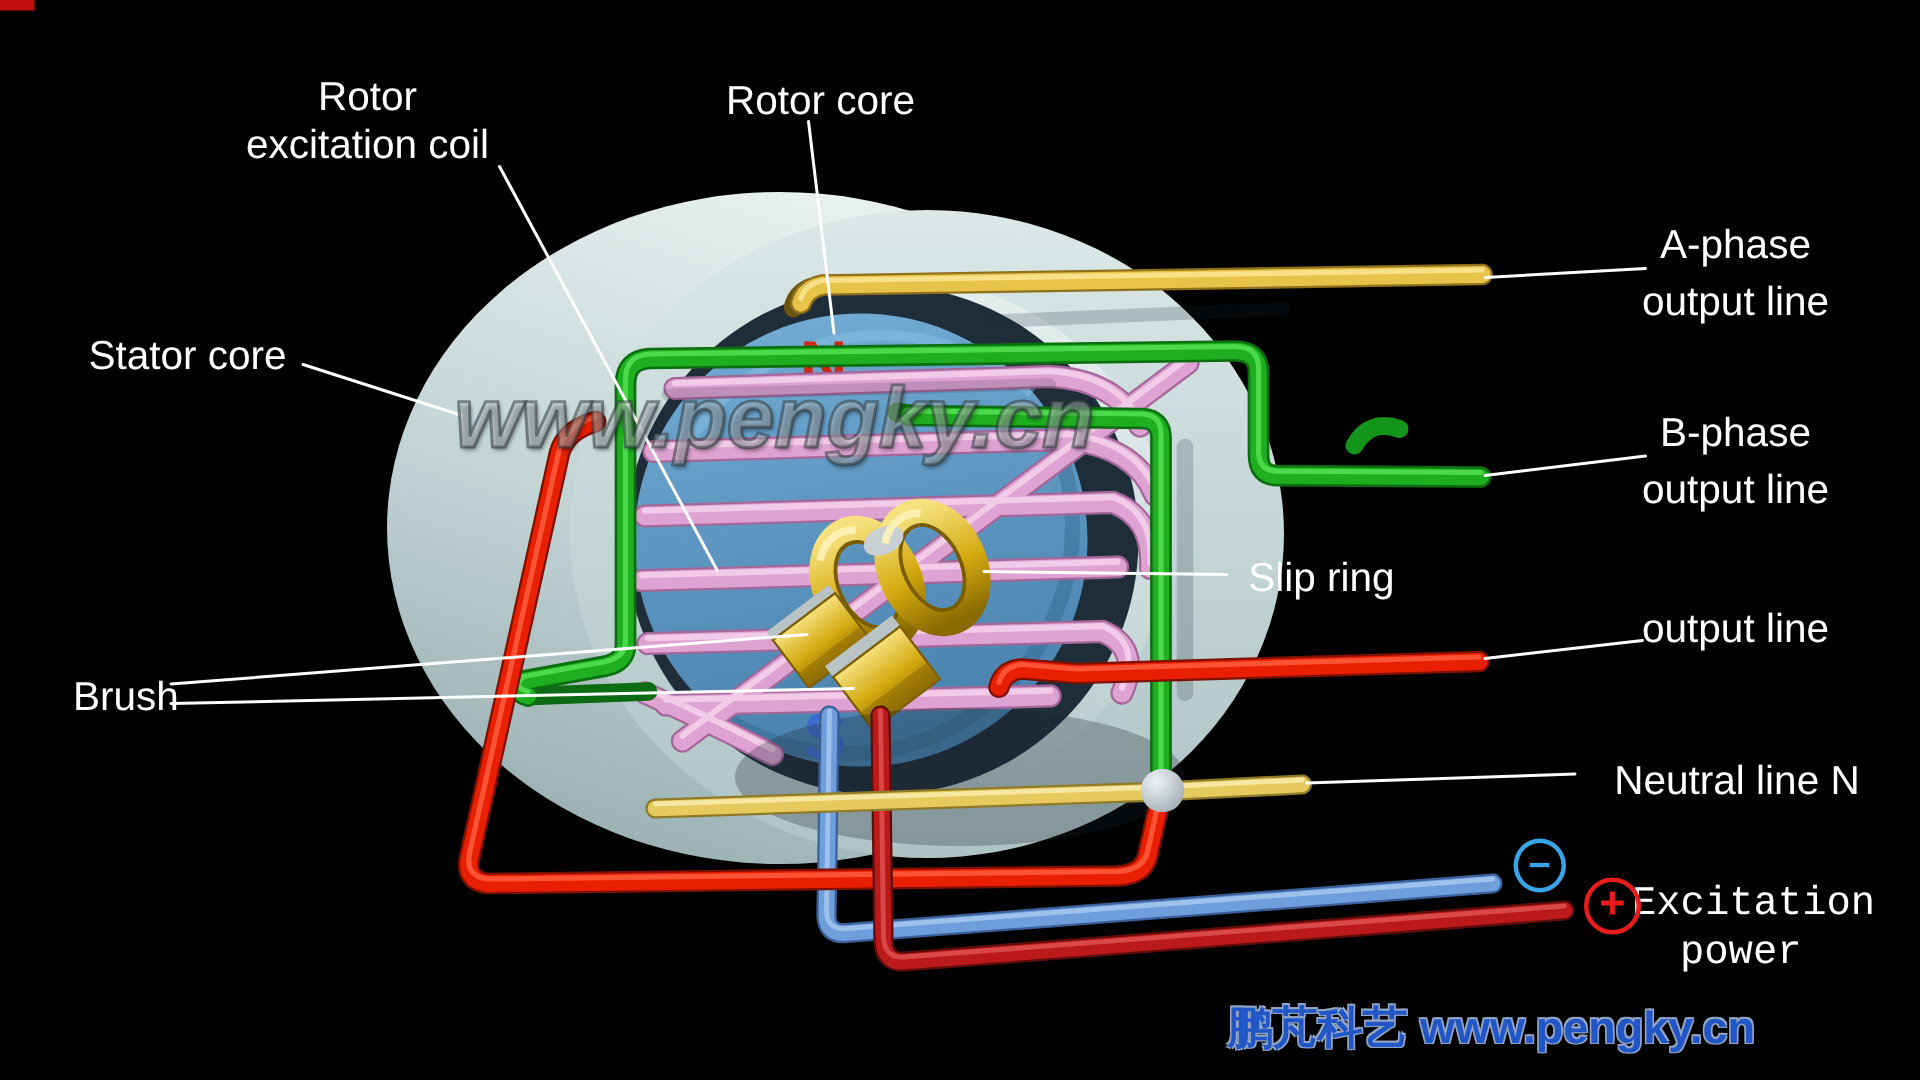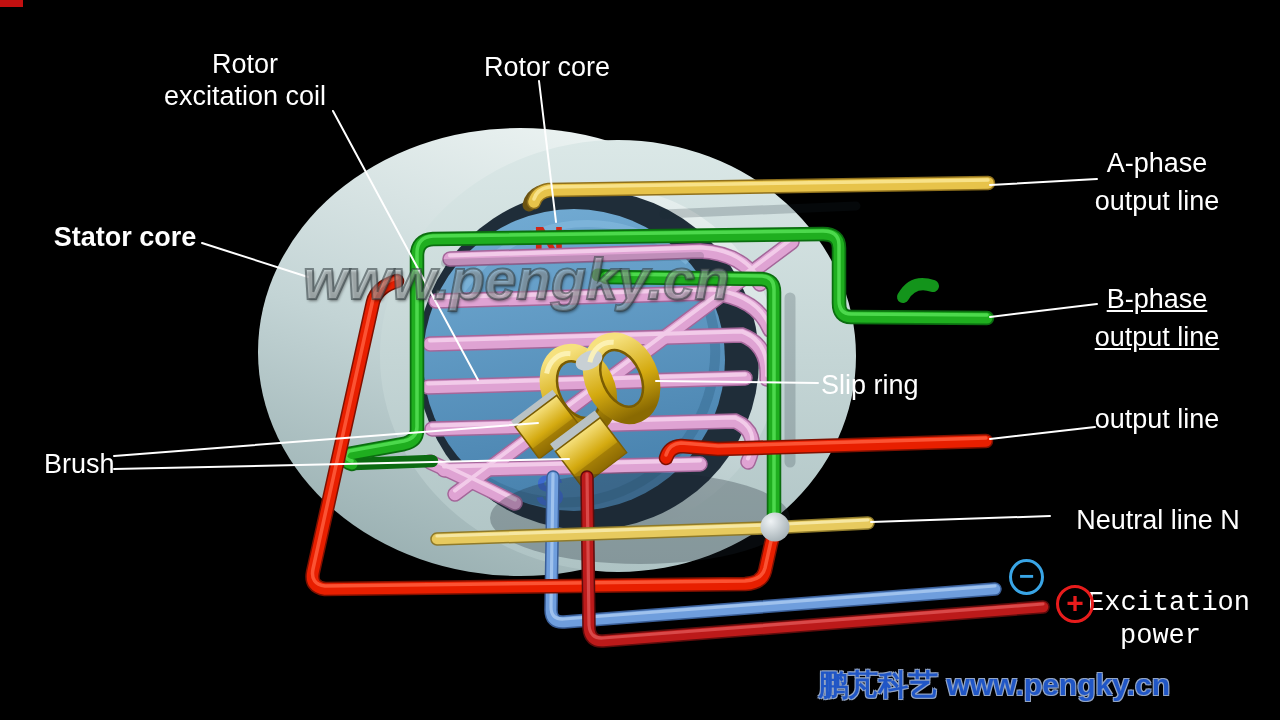--- a/index.html
+++ b/index.html
@@ -1,21 +1,21 @@
 <!DOCTYPE html>
 <html><head>
 <meta charset="utf-8">
 <style>
   html,body{margin:0;padding:0;background:#000;}
   #stage{position:relative;width:1280px;height:720px;background:#000;overflow:hidden;
          font-family:"Liberation Sans",sans-serif;}
   #scene{position:absolute;left:0;top:0;}
   .lbl{position:absolute;color:#fff;font-size:27px;line-height:34px;text-align:center;white-space:nowrap;}
   .lbl.two{line-height:38px;}
-  .left{text-align:left;}
+  .left{text-align:center;}
   .badge{position:absolute;box-sizing:border-box;border-radius:50%;text-align:center;
          font-weight:bold;background:transparent;}
   #minus-badge{left:1009px;top:559px;width:35px;height:36px;border:3px solid #39a5e6;
                color:#39a5e6;font-size:26px;line-height:28px;}
   #plus-badge{left:1056px;top:585px;width:38px;height:38px;border:3px solid #e81c1c;
               color:#e81c1c;font-size:30px;line-height:30px;}
   #wm-center{position:absolute;left:303px;top:246px;font-size:57px;font-weight:bold;font-style:italic;
              letter-spacing:0px;color:rgba(224,232,235,0.38);
              -webkit-text-stroke:2px rgba(50,60,64,0.55);
              text-shadow:1px 2px 3px rgba(0,0,0,0.45);white-space:nowrap;}
@@ -224,28 +224,28 @@
   </g>
 </svg>
 
 <div class="lbl" style="left:457px;top:50px;width:180px;">Rotor core</div>
 
 <div class="lbl two" style="left:115px;top:48px;width:260px;line-height:32px;">
   <div>Rotor</div>
   <div>excitation coil</div>
 </div>
 
-<div class="lbl" style="left:32px;top:220px;width:186px;font-weight:bold;">Stator core</div>
+<div class="lbl" style="left:32px;top:220px;width:186px;">Stator core</div>
 
 <div class="lbl two" style="left:1072px;top:144px;width:170px;">
   <div>A-phase</div>
   <div>output line</div>
 </div>
 
-<div class="lbl two" style="left:1072px;top:280px;width:170px;text-decoration:underline;">
+<div class="lbl two" style="left:1072px;top:269px;width:170px;">
   <div>B-phase</div>
   <div>output line</div>
 </div>
 
 <div class="lbl left" style="left:821px;top:368px;width:120px;">Slip ring</div>
 
 <div class="lbl two" style="left:1072px;top:400px;width:170px;">
   <div>output line</div>
 </div>
 

